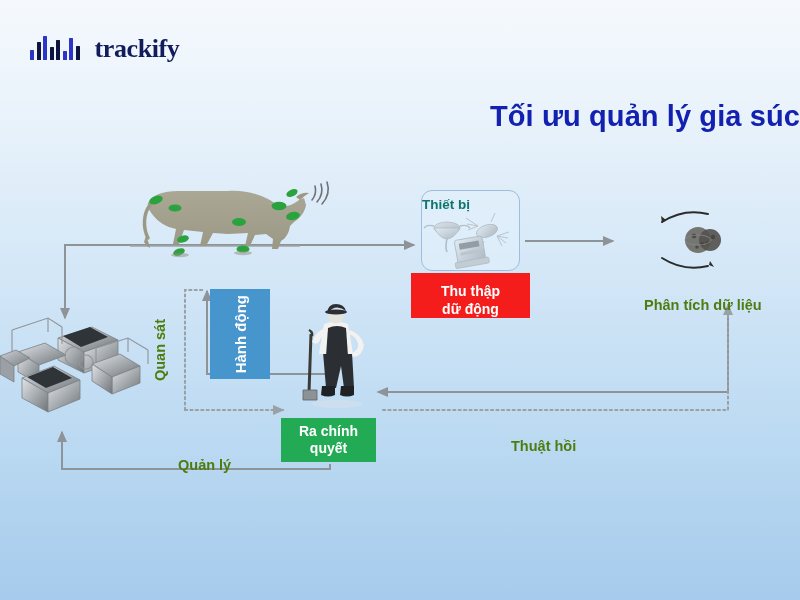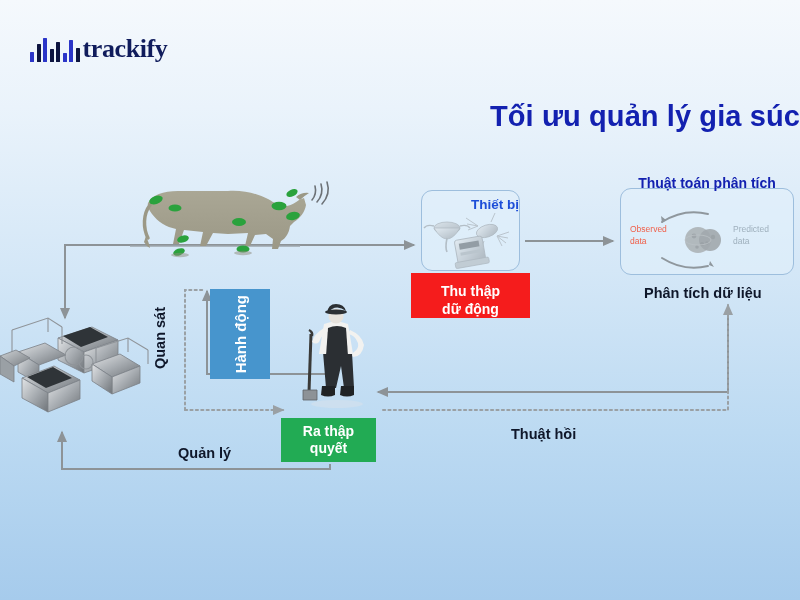--- a/index.html
+++ b/index.html
@@ -6,39 +6,39 @@
   body{
     width:800px;height:600px;overflow:hidden;
     font-family:"Liberation Sans","DejaVu Sans",sans-serif;
     background:linear-gradient(180deg,#f5f9fd 0%,#eaf3fb 18%,#d4e7f7 45%,#bcdaf2 72%,#a6cbec 100%);
     position:relative;
   }
   #stage{position:absolute;inset:0;}
   .abs{position:absolute;}
 
   
-  #logo{left:30px;top:34px;display:flex;align-items:center;gap:3px;}
+  #logo{left:30px;top:34px;display:flex;gap:15px;}
   #logo-icon{display:flex;align-items:flex-end;height:26px;gap:2.5px;}
   #logo-icon i{display:block;width:4px;border-radius:.5px;}
   #logo-text{font-size:26px;font-weight:700;color:#101c5c;letter-spacing:-.4px;
              font-family:"Liberation Serif","DejaVu Serif",serif;}
 
   
   #title{left:0;right:0;top:100px;text-align:right;font-size:29px;font-weight:700;
          color:#1321b0;letter-spacing:.1px;}
 
   
-  .lbl{color:#0f172a;font-weight:700;font-size:14.5px;white-space:nowrap;}
+  .lbl{color:#4d7c0f;font-weight:700;font-size:14.5px;white-space:nowrap;margin-top:12px;}
   .lbl-vert{writing-mode:vertical-rl;transform:rotate(180deg);}
 
   
   .rbox{border:1px solid #9dbedd;border-radius:11px;background:rgba(226,240,251,.55);}
   #dev-box{left:421px;top:190px;width:97px;height:79px;}
-  #dev-title{position:absolute;left:0;right:0;top:6px;text-align:right;
-             font-size:13.5px;font-weight:700;color:#1d4ed8;}
+  #dev-title{position:absolute;left:0;right:0;top:6px;text-align:left;
+             font-size:13.5px;font-weight:700;color:#0f766e;}
   #alg-box{left:620px;top:188px;width:172px;height:85px;}
   #alg-title{position:absolute;left:0;right:0;top:-14px;text-align:center;
              font-size:14px;font-weight:700;color:#1321b0;}
   #obs-data{position:absolute;left:9px;top:34px;width:52px;font-size:8.5px;
             color:#f0604a;line-height:1.45;font-weight:400;}
   #pred-data{position:absolute;right:8px;top:34px;width:52px;font-size:8.5px;
              color:#9fb0bd;line-height:1.45;font-weight:400;text-align:left;}
 
   #red-box{left:411px;top:273px;width:119px;height:45px;background:#f51c1c;
            display:flex;flex-direction:column;align-items:center;justify-content:flex-end;
@@ -272,33 +272,28 @@
       </span>
     <span id="logo-text">trackify</span>
   </div>
 
   <div class="abs" id="title">Tối ưu quản lý gia súc</div>
 
   <div class="abs rbox" id="dev-box">
     <div id="dev-title">Thiết bị</div>
   </div>
 
-  <div class="abs rbox" id="alg-box">
-    <div id="alg-title">Thuật toán phân tích</div>
-    <div id="obs-data">Observed data</div>
-    <div id="pred-data">Predicted data</div>
-  </div>
 
   <div class="abs" id="red-box">
     <span>Thu thập</span>
     <span>dữ động</span>
   </div>
 
   <div class="abs" id="green-box">
-    <span>Ra thập</span>
+    <span>Ra chính</span>
     <span>quyết</span>
   </div>
 
   <div class="abs" id="blue-box">
     <span class="lbl-vert">Hành động</span>
   </div>
 
   <div class="abs lbl lbl-vert" id="lbl-quansat">Quan sát</div>
   <div class="abs lbl" id="lbl-quanly">Quản lý</div>
   <div class="abs lbl" id="lbl-phantich">Phân tích dữ liệu</div>

